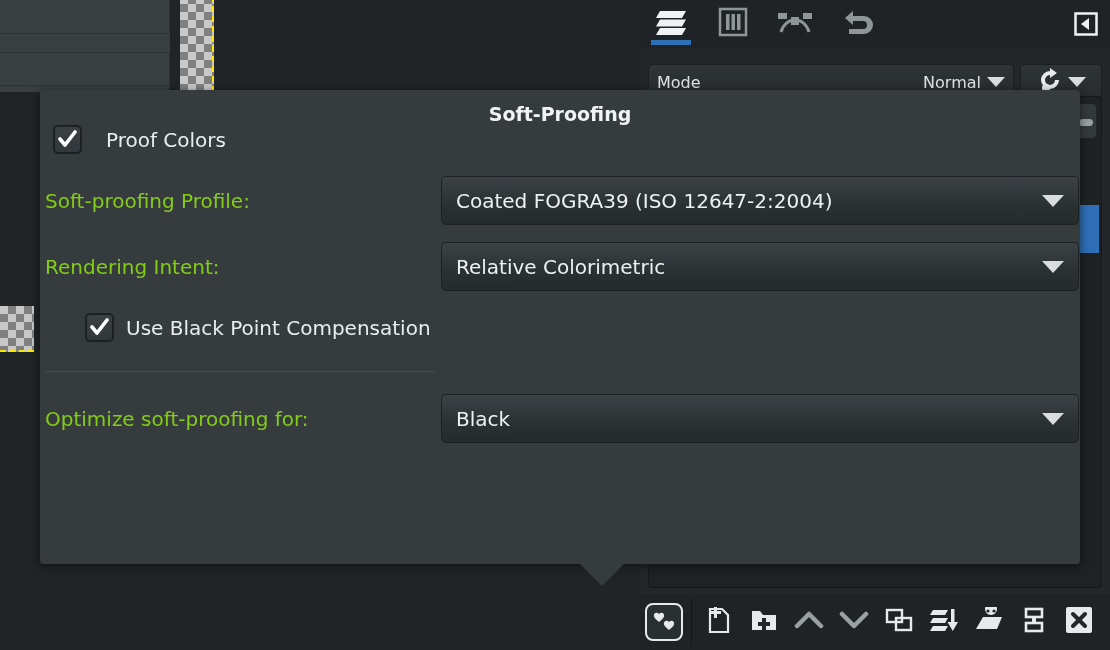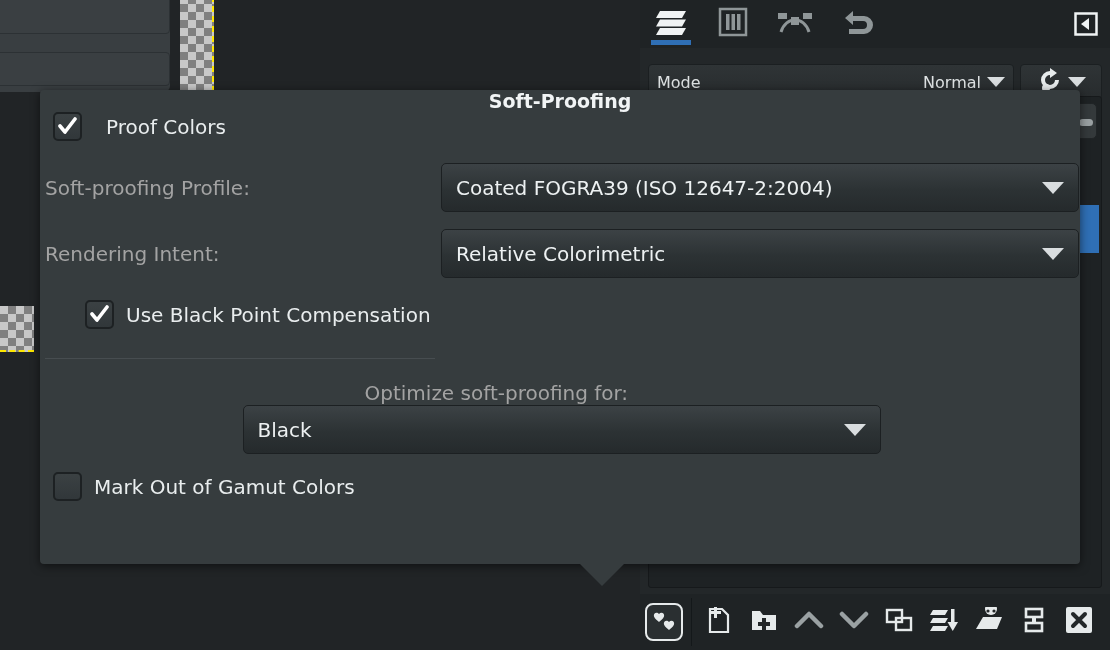--- a/index.html
+++ b/index.html
@@ -213,20 +213,21 @@
     border-right: 22px solid transparent;
     border-top: 22px solid #363c3e;
     z-index: 41;
   }
 
   .pop-title {
     text-align: center;
     color: #f1f4f5;
     font-size: 19px;
     font-weight: bold;
+    padding-top: 13px;
   }
 
   .chk-row {
     display: flex;
     align-items: center;
     gap: 12px;
     padding-left: 13px;
   }
   .checkbox {
     width: 29px; height: 29px;
@@ -254,21 +255,21 @@
   }
   .current-line b { font-weight: bold; }
 
   .field-row {
     display: flex;
     align-items: center;
     padding-left: 3px;
   }
   .field-label {
     width: 398px;
-    color: #a3a3a3;
+    color: #84cc16;
     font-size: 20px;
     padding-left: 2px;
   }
   .combo {
     width: 638px; height: 49px;
     background: linear-gradient(#3c4245, #2c3234 55%, #252a2c);
     border: 1px solid #1c2022;
     border-radius: 5px;
     display: flex;
     align-items: center;
@@ -537,29 +538,23 @@
           <svg width="19" height="19" viewBox="0 0 19 19">
             <path d="M2 9 L7 15 L17 2" fill="none" stroke="#ffffff" stroke-width="3.6" stroke-linecap="round" stroke-linejoin="round"></path>
           </svg>
         </span>
       </span>
       <span class="chk-label">Use Black Point Compensation</span>
     </div>
 
     <div class="separator" style="margin-top:29px;"></div>
 
-    <div class="field-row" style="margin-top:22px;flex-direction:column;">
+    <div class="field-row" style="margin-top:22px;">
       <span class="field-label">Optimize soft-proofing for:</span>
       <span class="combo">
         <span class="cval">Black</span>
         <span class="tri-down"></span>
       </span>
     </div>
 
-    <div class="chk-row" style="margin-top:18px;">
-      <span class="checkbox off">
-        
-      </span>
-      <span class="chk-label">Mark Out of Gamut Colors</span>
-    </div>
 
   </div>
 </div>
 
 </body></html>

